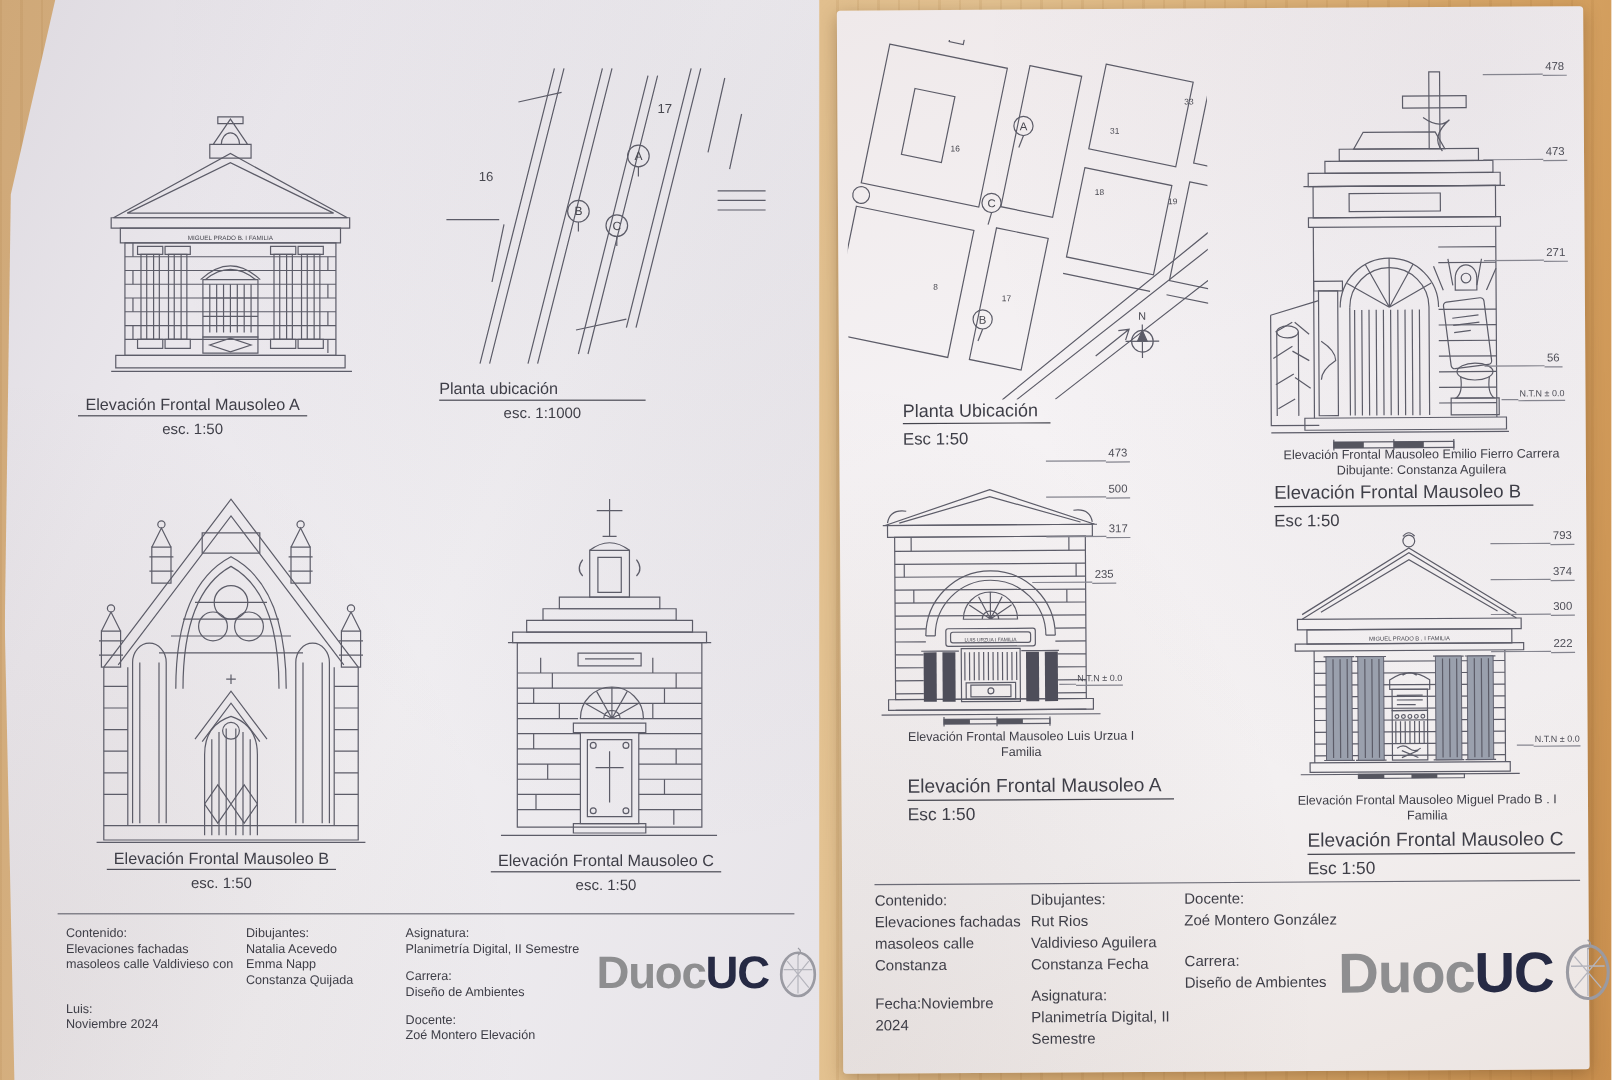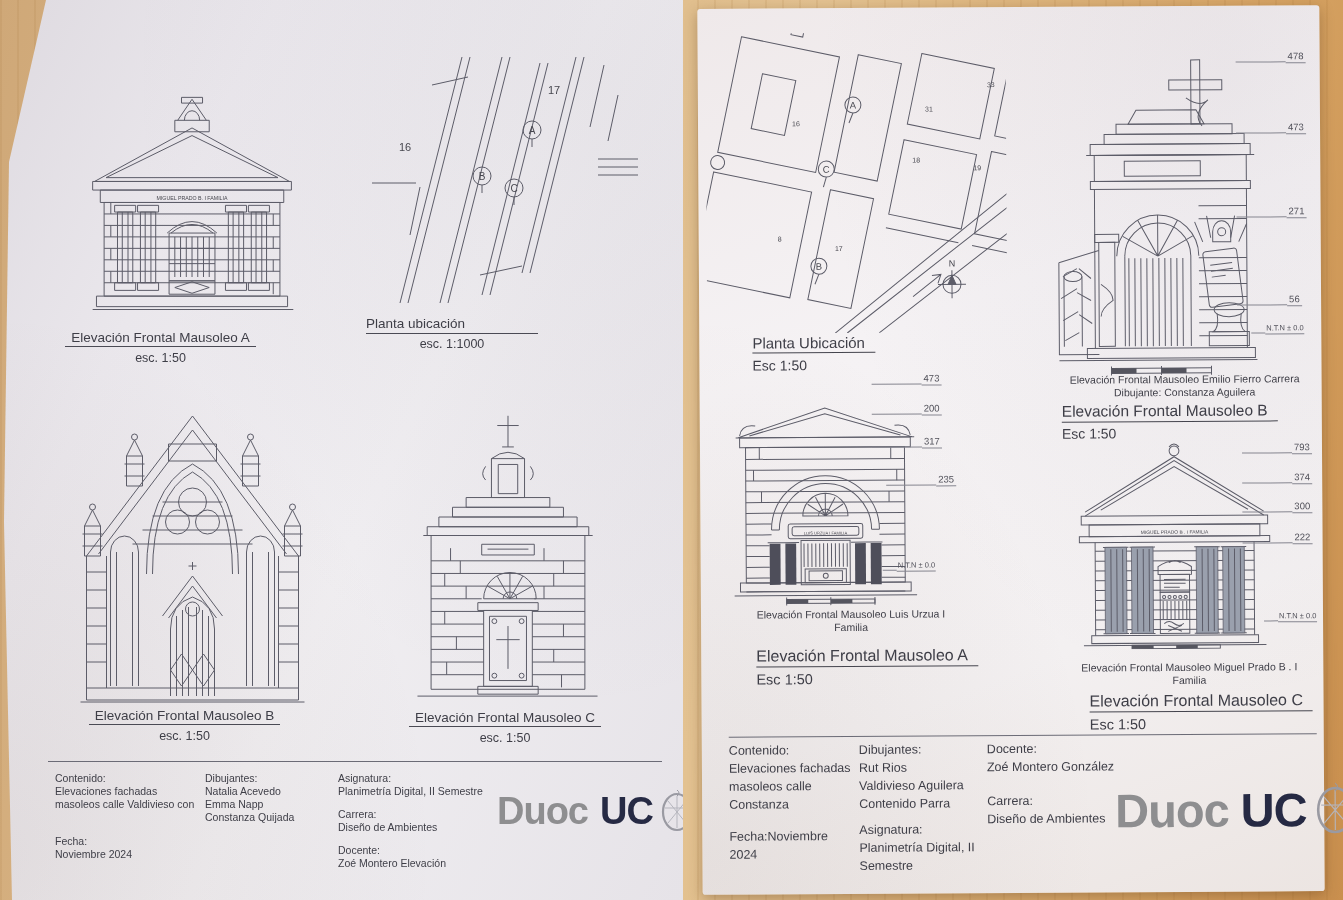--- a/index.html
+++ b/index.html
@@ -30,21 +30,21 @@
   .tR span{display:inline-block;border-bottom:1.5px solid #45454e;padding-right:10px;padding-bottom:1px;}
   .dim{position:absolute;font-size:9.5px;color:#4f4f58;border-bottom:1px solid #85858f;padding:0 2px 1px;}
   .dim::before{content:"";position:absolute;right:100%;top:calc(100% - 1px);width:50px;border-top:1px solid #85858f;}
   .ntn{position:absolute;font-size:7.5px;color:#4f4f58;border-bottom:1px solid #85858f;padding:0 1px 1px;}
   .ntn::before{content:"";position:absolute;right:100%;top:calc(100% - 1px);width:14px;border-top:1px solid #85858f;}
   .tb{position:absolute;color:#3e3e47;}
   .tbL{font-size:10.5px;line-height:13px;}
   .tbR{font-size:12.5px;line-height:18px;}
   .sp24{height:24px;} .sp10{height:10px;} .sp14{height:14px;} .sp8{height:8px;} .sp16{height:16px;}
   .logo{position:absolute;display:flex;align-items:center;font-weight:bold;letter-spacing:-1px;}
-  .duoc{color:#8e8e90;} .uc{color:var(--uc-navy,#262a44);margin-left:12px;}
+  .duoc{color:#8e8e90;} .uc{color:var(--uc-navy,#262a44);}
   .underL{border-bottom:1.2px solid #4a4a54;}
 </style>
 </head>
 <body>
 
 <div id="stage">
 
   <div id="sheetL" class="sheet">
     <div class="shade"></div>
 
@@ -179,21 +179,21 @@
     </svg>
     <div class="capC tL" style="left:385px;top:710px;width:240px"><span>Elevación Frontal Mausoleo C</span></div>
     <div class="capC sL" style="left:385px;top:731px;width:240px">esc. 1:50</div>
 
     <div class="abs" style="left:48px;top:761px;width:614px;border-top:1.4px solid #6b6b76"></div>
     <div class="tb tbL" style="left:55px;top:772px">
       <div>Contenido:</div>
       <div>Elevaciones fachadas</div>
       <div>masoleos calle Valdivieso con</div>
       <div class="sp24"></div>
-      <div>Fecha:</div>
+      <div>Luis:</div>
       <div>Noviembre 2024</div>
     </div>
     <div class="tb tbL" style="left:205px;top:772px">
       <div>Dibujantes:</div>
       <div>Natalia Acevedo</div>
       <div>Emma Napp</div>
       <div>Constanza Quijada</div>
     </div>
     <div class="tb tbL" style="left:338px;top:772px">
       <div>Asignatura:</div>
@@ -344,23 +344,23 @@
       </g>
       <rect x="38" y="146" width="11" height="42" fill="#4e4e5a"></rect>
         <rect x="54" y="146" width="11" height="42" fill="#4e4e5a"></rect>
       <rect x="125" y="146" width="11" height="42" fill="#4e4e5a"></rect>
         <rect x="141" y="146" width="11" height="42" fill="#4e4e5a"></rect>
       <rect x="55" y="203" width="22" height="4" fill="#55555f"></rect>
         <rect x="100" y="203" width="22" height="4" fill="#55555f"></rect>
       <text x="95" y="137" font-size="4.2" text-anchor="middle">LUIS URZUA I FAMILIA</text>
     </svg>
     <div class="dim" style="left:222px;top:365px">473</div>
-    <div class="dim" style="left:222px;top:395px">200</div>
+    <div class="dim" style="left:222px;top:395px">500</div>
     <div class="dim" style="left:222px;top:428px">317</div>
-    <div class="dim" style="left:236px;top:466px">235</div>
+    <div class="dim" style="left:210px;top:466px">235</div>
     <div class="ntn" style="left:196px;top:553px">N.T.N ± 0.0</div>
     <div class="capC capS" style="left:20px;top:600px;width:260px">Elevación Frontal Mausoleo Luis Urzua I</div>
     <div class="capC capS" style="left:20px;top:613px;width:260px">Familia</div>
     <div class="abs tR" style="left:55px;top:639px;font-size:16px;color:#3e3e47"><span>Elevación Frontal Mausoleo A</span></div>
     <div class="abs" style="left:55px;top:663px;font-size:14.5px;color:#3e3e47">Esc 1:50</div>
 
     <svg class="abs ln" style="left:375px;top:435px" width="198" height="208" viewBox="0 0 198 212">
       <g class="st">
         <circle cx="99" cy="10" r="5"></circle>
           <path d="M94 6 q5 -6 10 0"></path>
@@ -413,21 +413,21 @@
       <div>Elevaciones fachadas</div>
       <div>masoleos calle</div>
       <div>Constanza</div>
       <div class="sp14"></div>
       <div>Fecha:Noviembre 2024</div>
     </div>
     <div class="tb tbR" style="left:157px;top:733px;width:125px">
       <div>Dibujantes:</div>
       <div>Rut Rios</div>
       <div>Valdivieso Aguilera</div>
-      <div>Contenido Parra</div>
+      <div>Constanza Fecha</div>
       <div class="sp8"></div>
       <div>Asignatura:</div>
       <div>Planimetría Digital, II</div>
       <div>Semestre</div>
     </div>
     <div class="tb tbR" style="left:285px;top:733px;width:150px">
       <div>Docente:</div>
       <div>Zoé Montero González</div>
       <div class="sp16"></div>
       <div>Carrera:</div>

